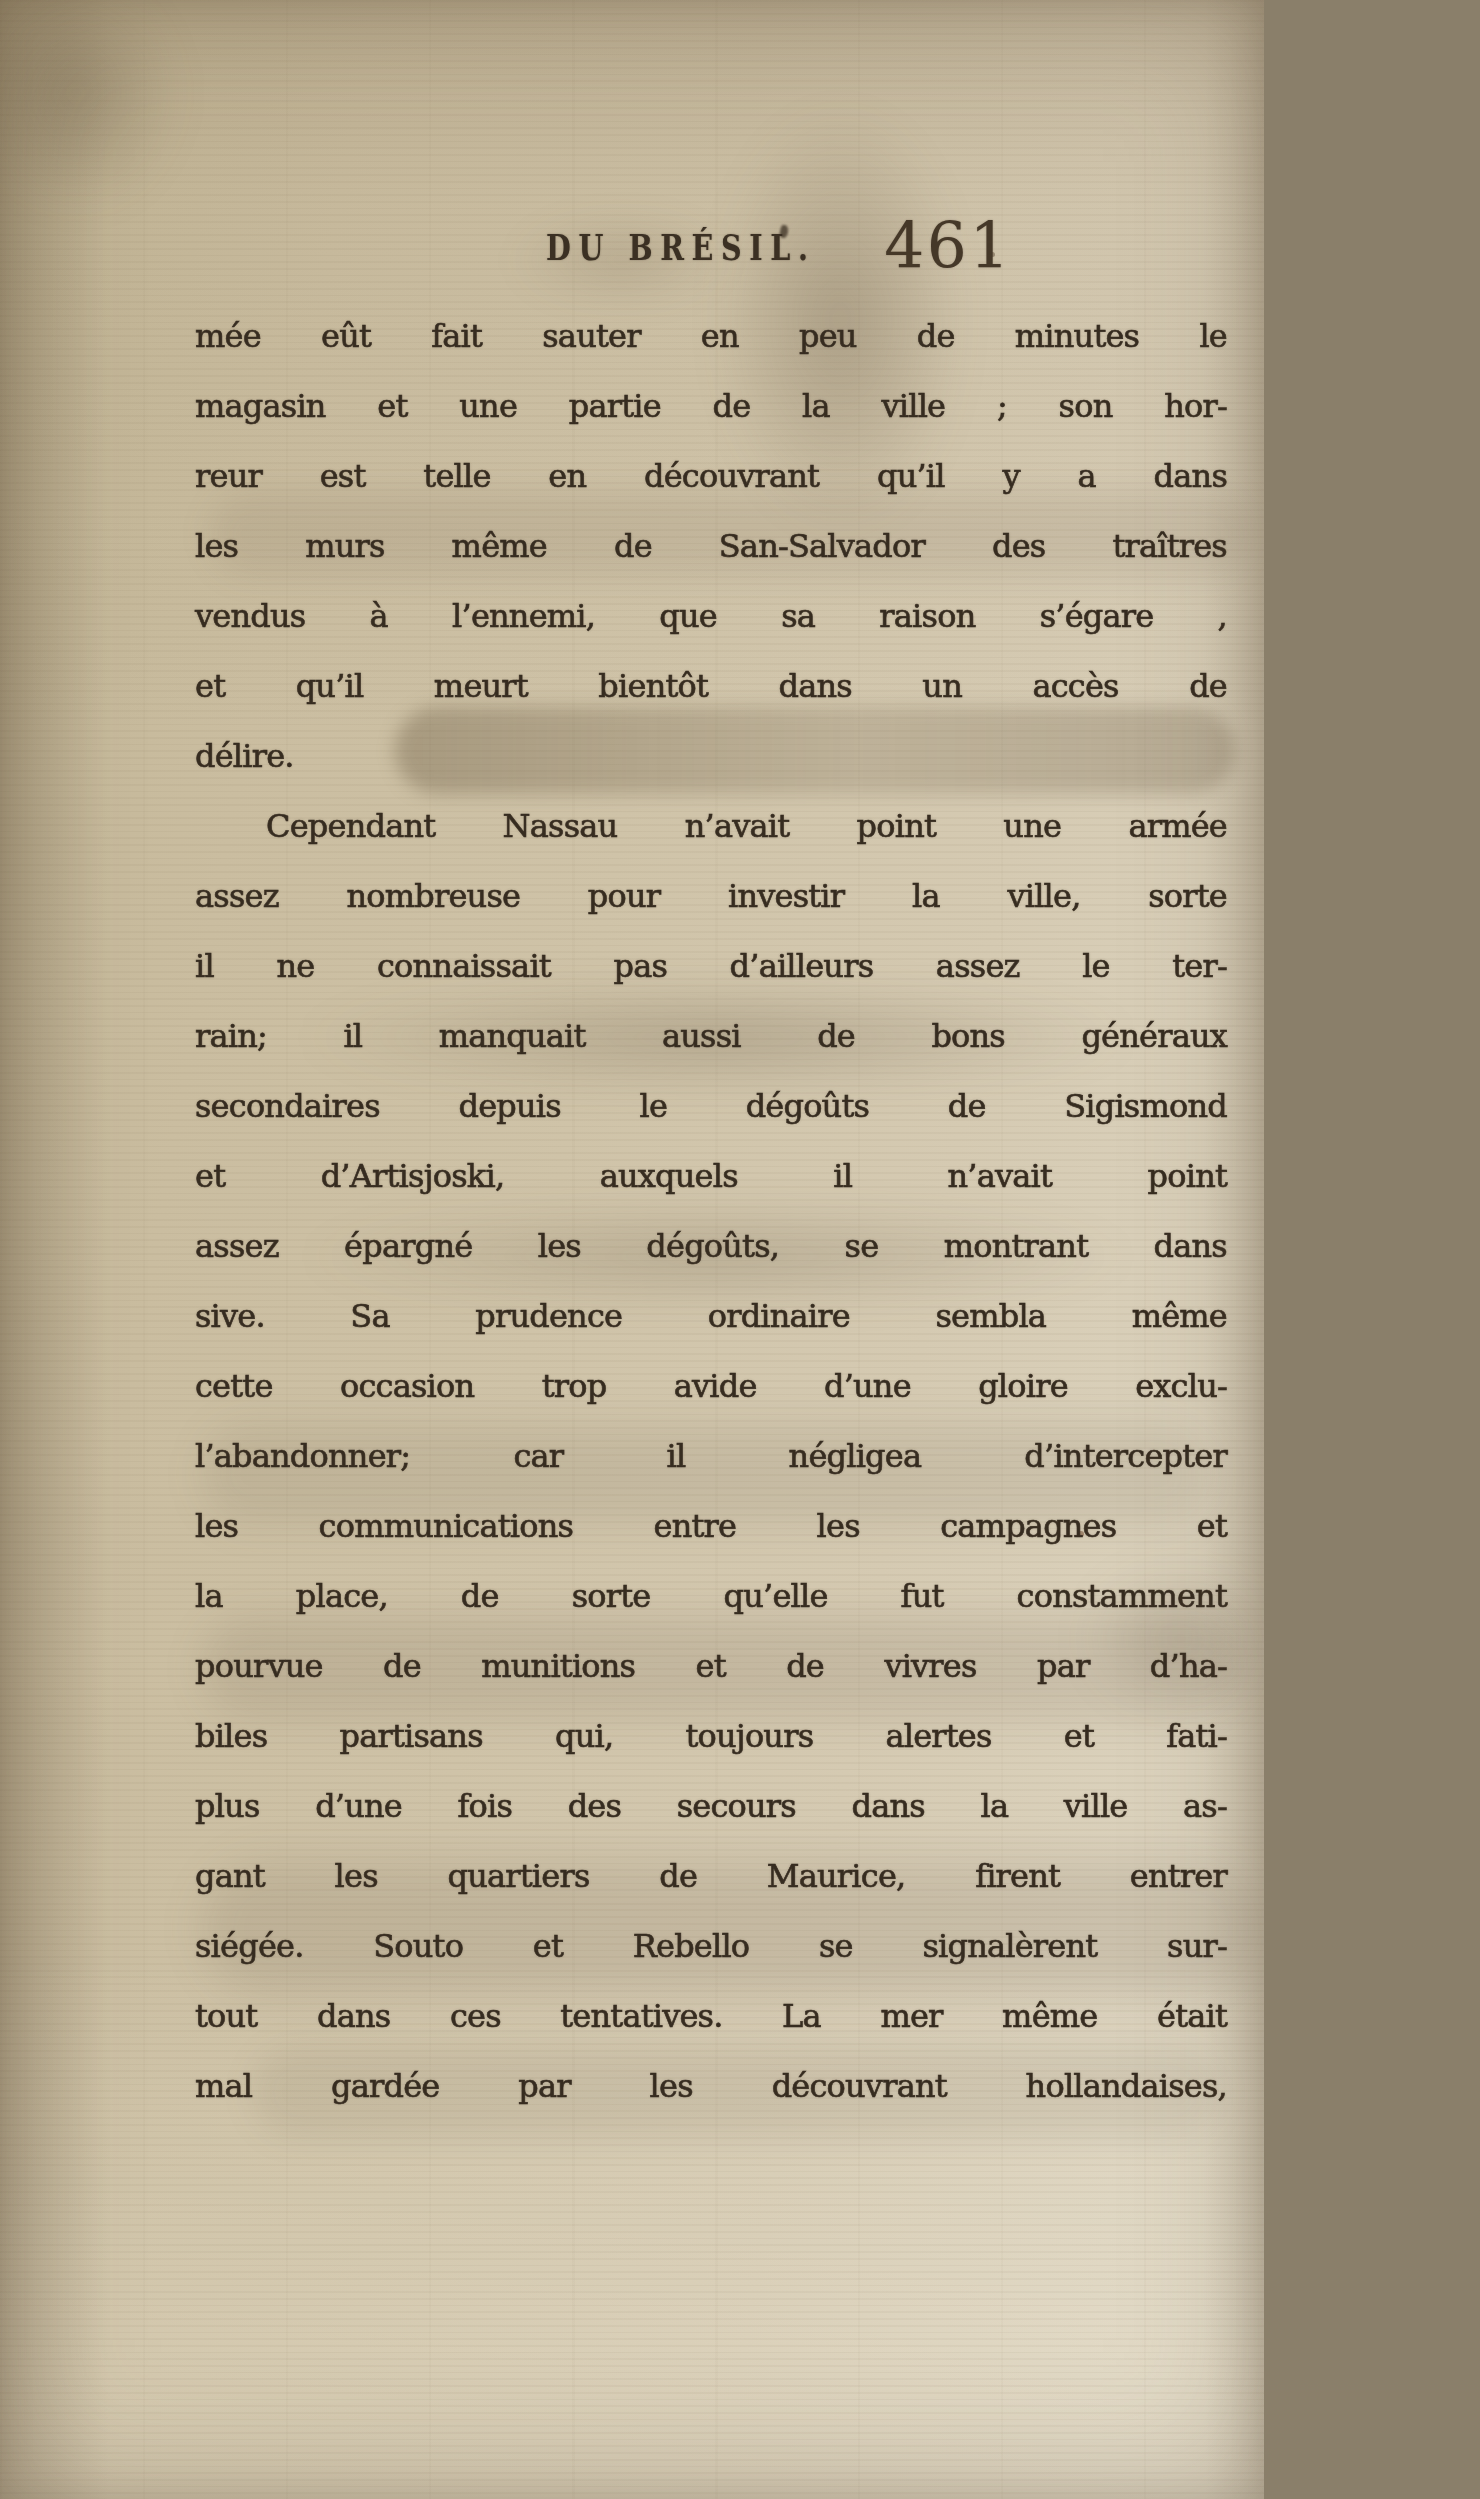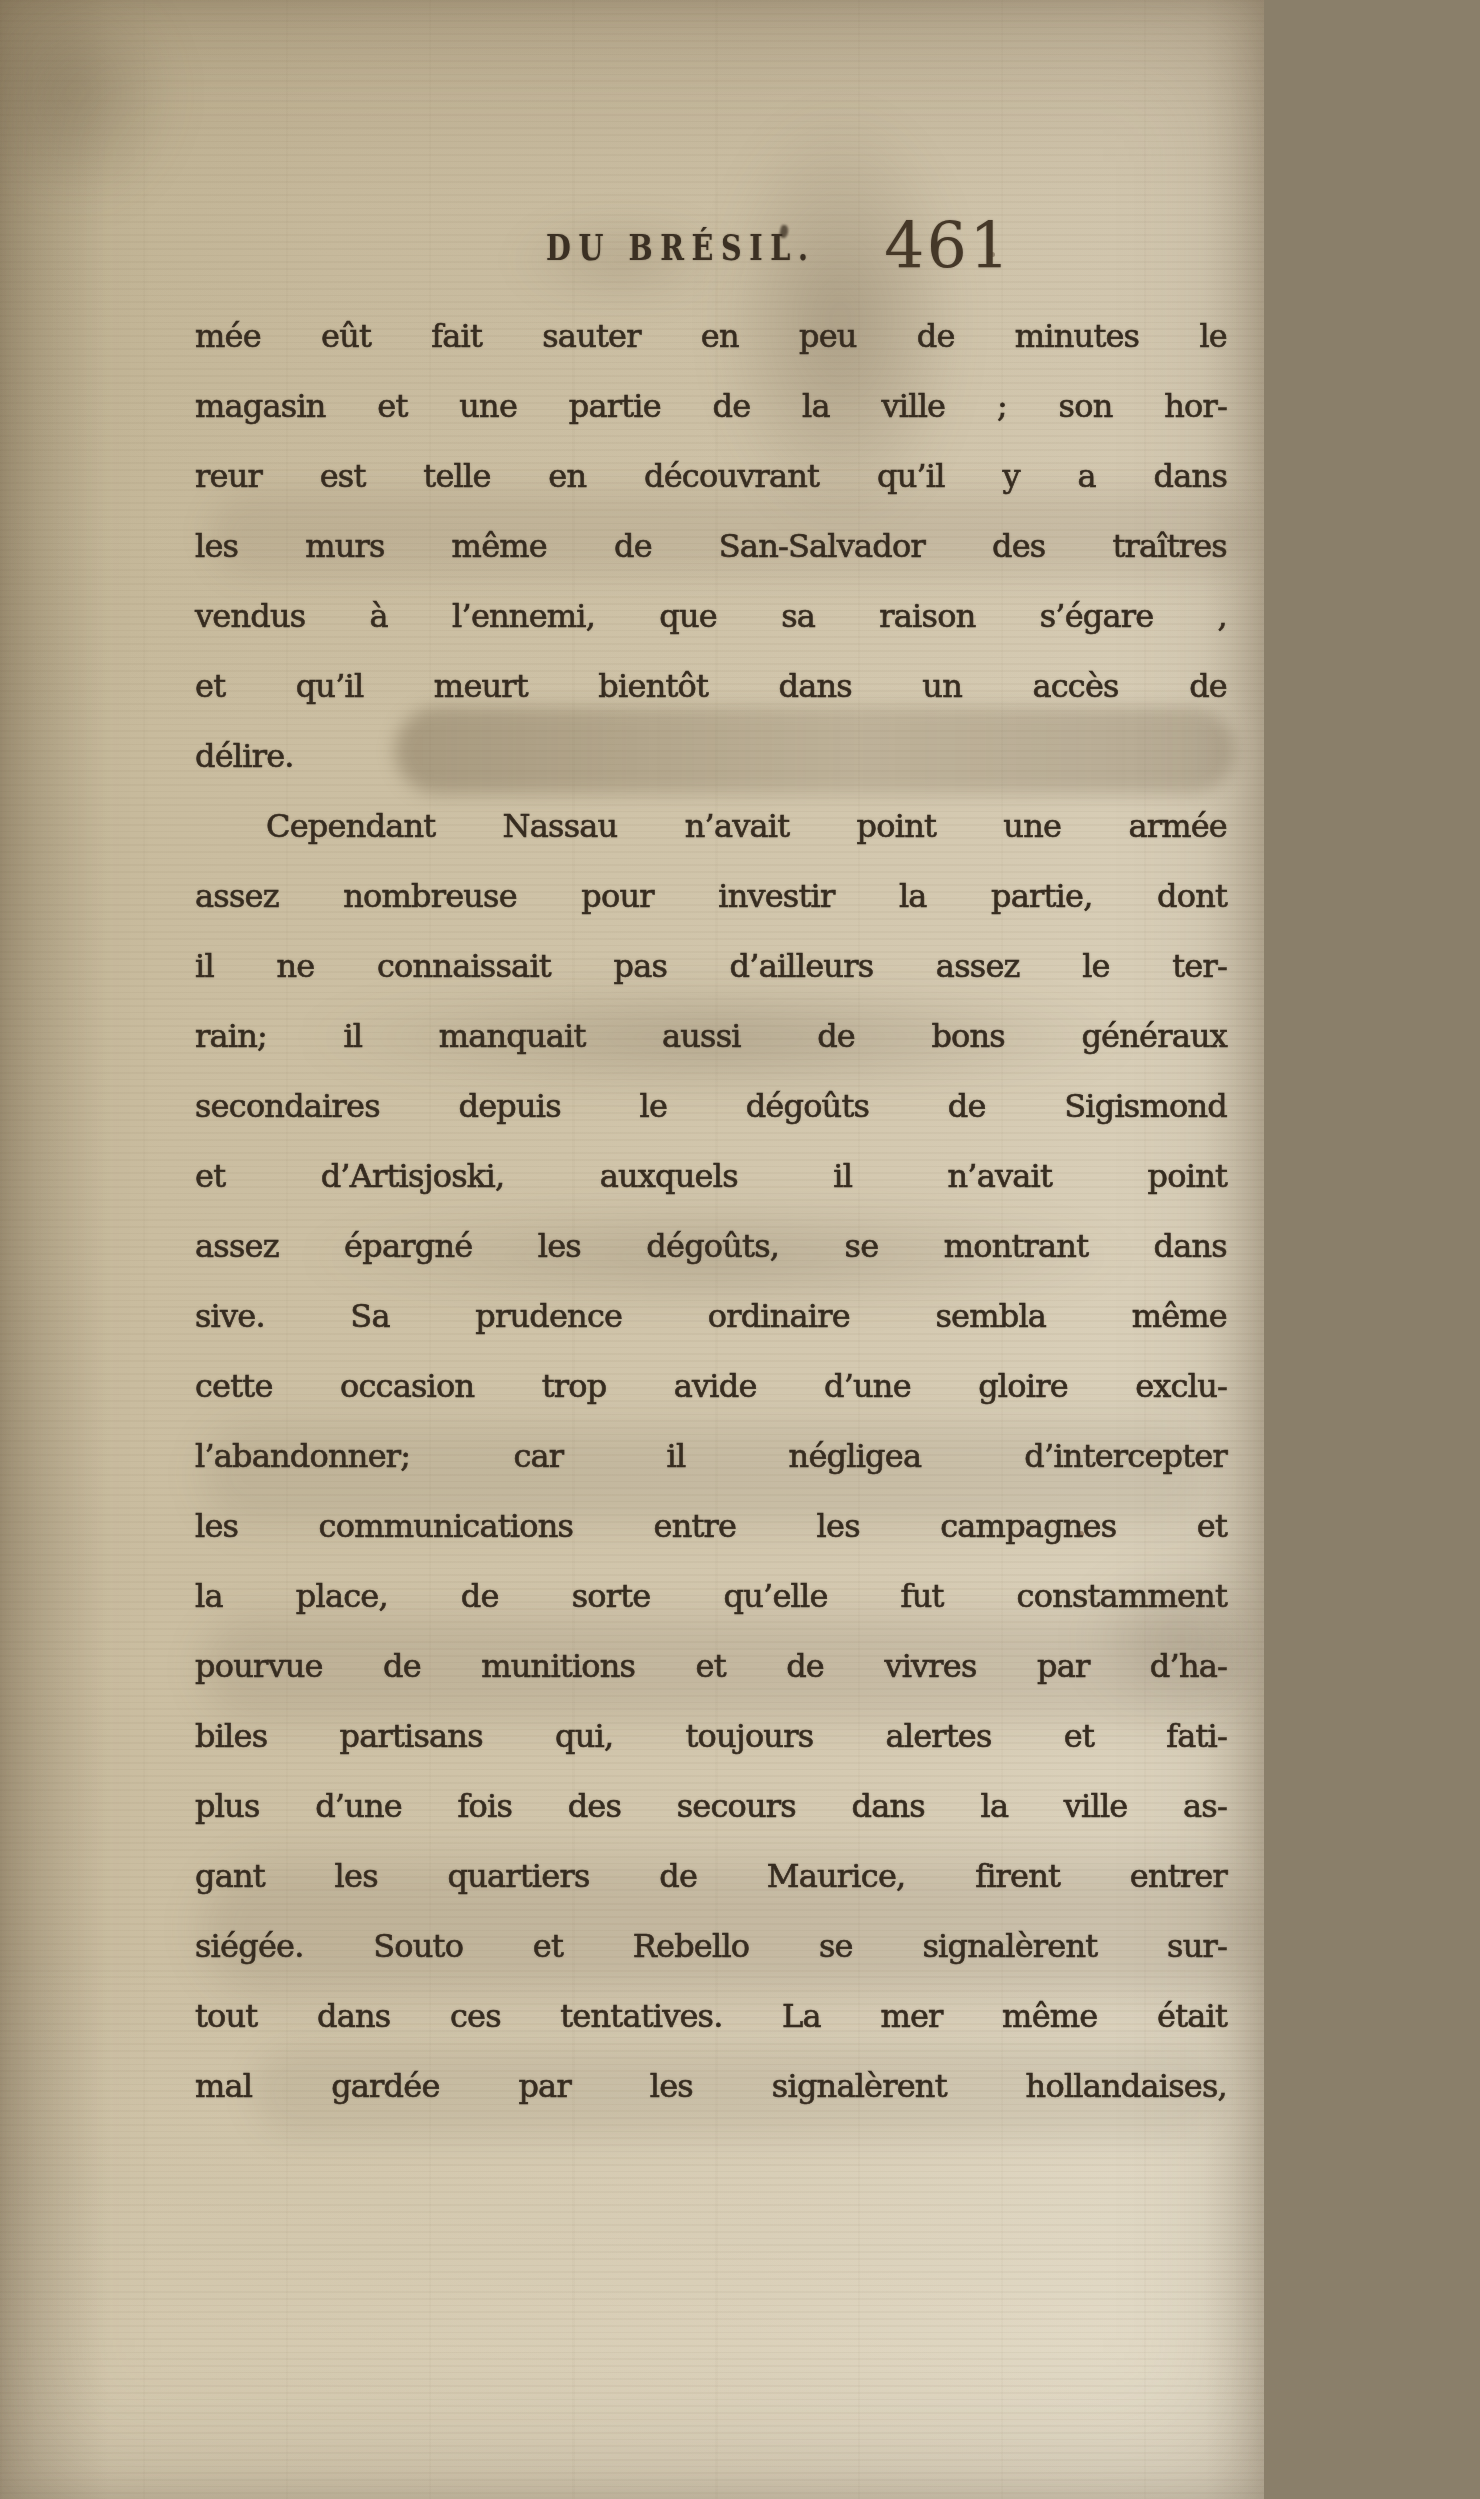--- a/index.html
+++ b/index.html
@@ -111,35 +111,35 @@
 
   <div class="textblock">
     <div class="line">mée eût fait sauter en peu de minutes le</div>
     <div class="line">magasin et une partie de la ville ; son hor-</div>
     <div class="line">reur est telle en découvrant qu’il y a dans</div>
     <div class="line">les murs même de San-Salvador des traîtres</div>
     <div class="line">vendus à l’ennemi, que sa raison s’égare ,</div>
     <div class="line">et qu’il meurt bientôt dans un accès de</div>
     <div class="line no-just">délire.</div>
     <div class="line indent">Cependant Nassau n’avait point une armée</div>
-    <div class="line">assez nombreuse pour investir la partie, dont</div>
+    <div class="line">assez nombreuse pour investir la ville, sorte</div>
     <div class="line">il ne connaissait pas d’ailleurs assez le ter-</div>
     <div class="line">rain; il manquait aussi de bons généraux</div>
     <div class="line">secondaires depuis le dégoûts de Sigismond</div>
     <div class="line">et d’Artisjoski, auxquels il n’avait point</div>
     <div class="line">assez épargné les dégoûts, se montrant dans</div>
     <div class="line">sive. Sa prudence ordinaire sembla même</div>
     <div class="line">cette occasion trop avide d’une gloire exclu-</div>
     <div class="line">l’abandonner; car il négligea d’intercepter</div>
     <div class="line">les communications entre les campagnes et</div>
     <div class="line">la place, de sorte qu’elle fut constamment</div>
     <div class="line">pourvue de munitions et de vivres par d’ha-</div>
     <div class="line">biles partisans qui, toujours alertes et fati-</div>
     <div class="line">plus d’une fois des secours dans la ville as-</div>
     <div class="line">gant les quartiers de Maurice, firent entrer</div>
     <div class="line">siégée. Souto et Rebello se signalèrent sur-</div>
     <div class="line">tout dans ces tentatives. La mer même était</div>
-    <div class="line">mal gardée par les signalèrent hollandaises,</div>
+    <div class="line">mal gardée par les découvrant hollandaises,</div>
   </div>
 
   <div class="vignette"></div>
 </div>
 
 
 </body></html>

